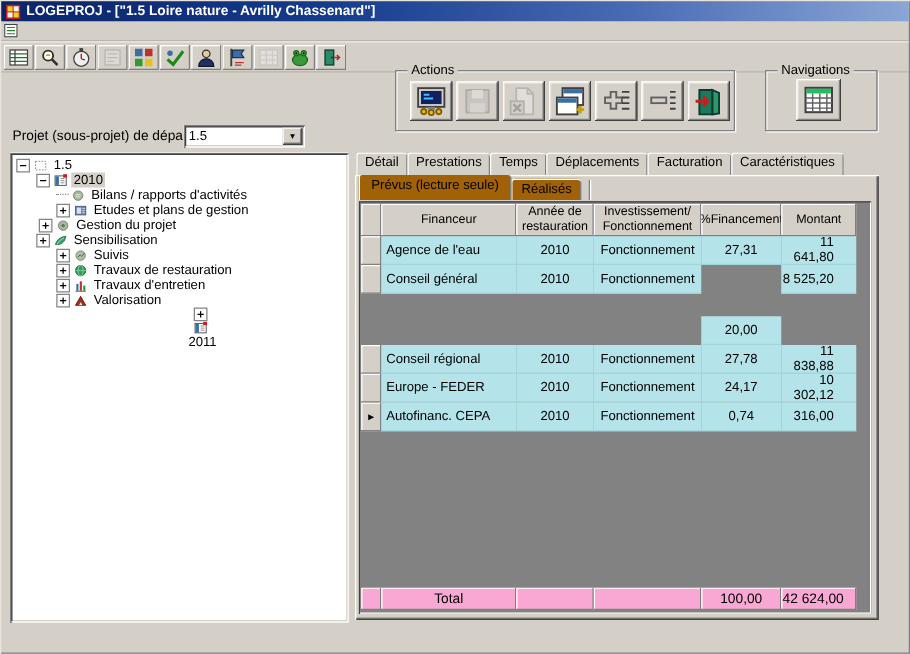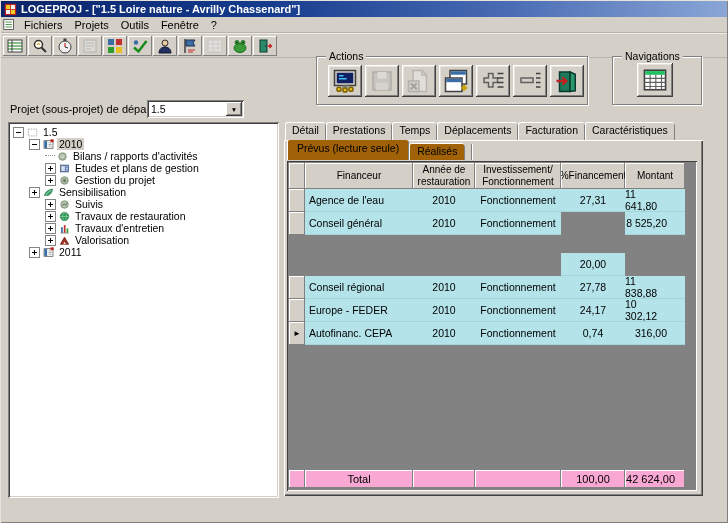--- a/index.html
+++ b/index.html
@@ -108,21 +108,21 @@
   .subtab.active{height:18px;padding:3px 10px 0;margin-top:-2px;z-index:4;position:relative;}
   .subtab-divider{width:1px;height:16px;background:#808080;margin-left:6px;box-shadow:1px 0 0 #fff;}
   
   #grid-panel{
     position:absolute;left:3px;top:21px;width:410px;height:330px;background:#828282;
     box-shadow:inset 1px 1px 0 #404040,inset -1px -1px 0 #fff;
   }
   #grid-header{position:absolute;left:2px;top:2px;display:flex;}
   #grid-rows{position:absolute;left:2px;top:28px;}
   .grid-row{display:flex;}
-  .gcell{box-sizing:border-box;display:flex;align-items:center;flex:none;overflow:hidden;}
+  .gcell{box-sizing:border-box;display:flex;align-items:center;flex:none;overflow:hidden;text-align:right;}
   .hcell{
     background:#d4d0c8;height:26px;justify-content:center;text-align:center;
     font-size:10px;line-height:1.18;white-space:pre-line;
     box-shadow:inset -1px -1px 0 #808080,inset 1px 1px 0 #fff;
   }
   .sel-cell{
     background:#d4d0c8;width:16px;justify-content:center;
     box-shadow:inset -1px -1px 0 #808080,inset 1px 1px 0 #fff;
   }
   .dcell{background:#b4e3e9;height:23px;font-size:10.5px;border-bottom:1px solid #a2d4db;}
@@ -153,27 +153,20 @@
   <span>LOGEPROJ - ["1.5 Loire nature - Avrilly Chassenard"]</span>
 </div>
 
 <div id="menubar">
   <span class="ic" id="menu-sys-icon">
       <svg width="13" height="13" viewBox="0 0 16 16">
         <rect x="1" y="2" width="12" height="12" fill="#fff" stroke="#404040"></rect>
         <path d="M3 5h8M3 8h8M3 11h8" stroke="#2e7b2e"></path>
       </svg>
     </span>
-  <span id="menu-items-slot" style="display:flex;">
-      <span class="menu-item">Fichiers</span>
-      <span class="menu-item">Projets</span>
-      <span class="menu-item">Outils</span>
-      <span class="menu-item">Fenêtre</span>
-      <span class="menu-item">?</span>
-    </span>
 </div>
 
 <div id="toolbar">
     <div class="tbtn">
       <span class="ic">
         <svg width="16" height="16" viewBox="0 0 16 16">
           <rect x="1" y="2" width="14" height="12" fill="#fff" stroke="#404040"></rect>
           <path d="M1 5h14M1 8h14M1 11h14" stroke="#1a7a1a"></path>
           <path d="M5 2v12" stroke="#404040"></path>
         </svg>
@@ -411,21 +404,21 @@
       </div>
       <span class="ic tree-ic">
         <svg width="11" height="11" viewBox="0 0 16 16">
           <rect x="2" y="3" width="12" height="10" fill="#6888b8" stroke="#405878"></rect>
           <rect x="3.5" y="4.5" width="5" height="7" fill="#d8e0f0"></rect>
           <path d="M10 5.5h3M10 8h3M10 10.5h3" stroke="#d8e0f0"></path>
         </svg>
       </span>
       <span class="tree-label">Etudes et plans de gestion</span>
     </div>
-    <div class="tree-row" style="padding-left: 34px;">
+    <div class="tree-row" style="padding-left: 20px;">
       <div class="ebox">
         <i class="h"></i>
         <i class="v"></i>
       </div>
       <span class="ic tree-ic">
         <svg width="11" height="11" viewBox="0 0 16 16">
           <circle cx="8" cy="8" r="5.5" fill="#a8b8a0" stroke="#708068"></circle>
           <circle cx="8" cy="8" r="2" fill="#607858"></circle>
         </svg>
       </span>
@@ -492,21 +485,21 @@
         <i class="v"></i>
       </div>
       <span class="ic tree-ic">
         <svg width="11" height="11" viewBox="0 0 16 16">
           <path d="M2 13.5 8 3l6 10.5z" fill="#a03020" stroke="#601810"></path>
           <path d="M6 13.5l2.2-4 2 4z" fill="#e0d8c8"></path>
         </svg>
       </span>
       <span class="tree-label">Valorisation</span>
     </div>
-    <div class="tree-row" style="padding-left: 18px;">
+    <div class="tree-row" style="padding-left: 34px; flex-direction: column;">
       <div class="ebox">
         <i class="h"></i>
         <i class="v"></i>
       </div>
       <span class="ic tree-ic">
         <svg width="11" height="11" viewBox="0 0 16 16">
           <rect x="1.5" y="2.5" width="13" height="11" fill="#fff" stroke="#404040"></rect>
           <rect x="2" y="3" width="4" height="10" fill="#3a6ea5"></rect>
           <path d="M8 5.5h4.5M8 8h4.5M8 10.5h4.5" stroke="#808080"></path>
           <rect x="11" y="0.5" width="4.5" height="4" fill="#c02020"></rect>

